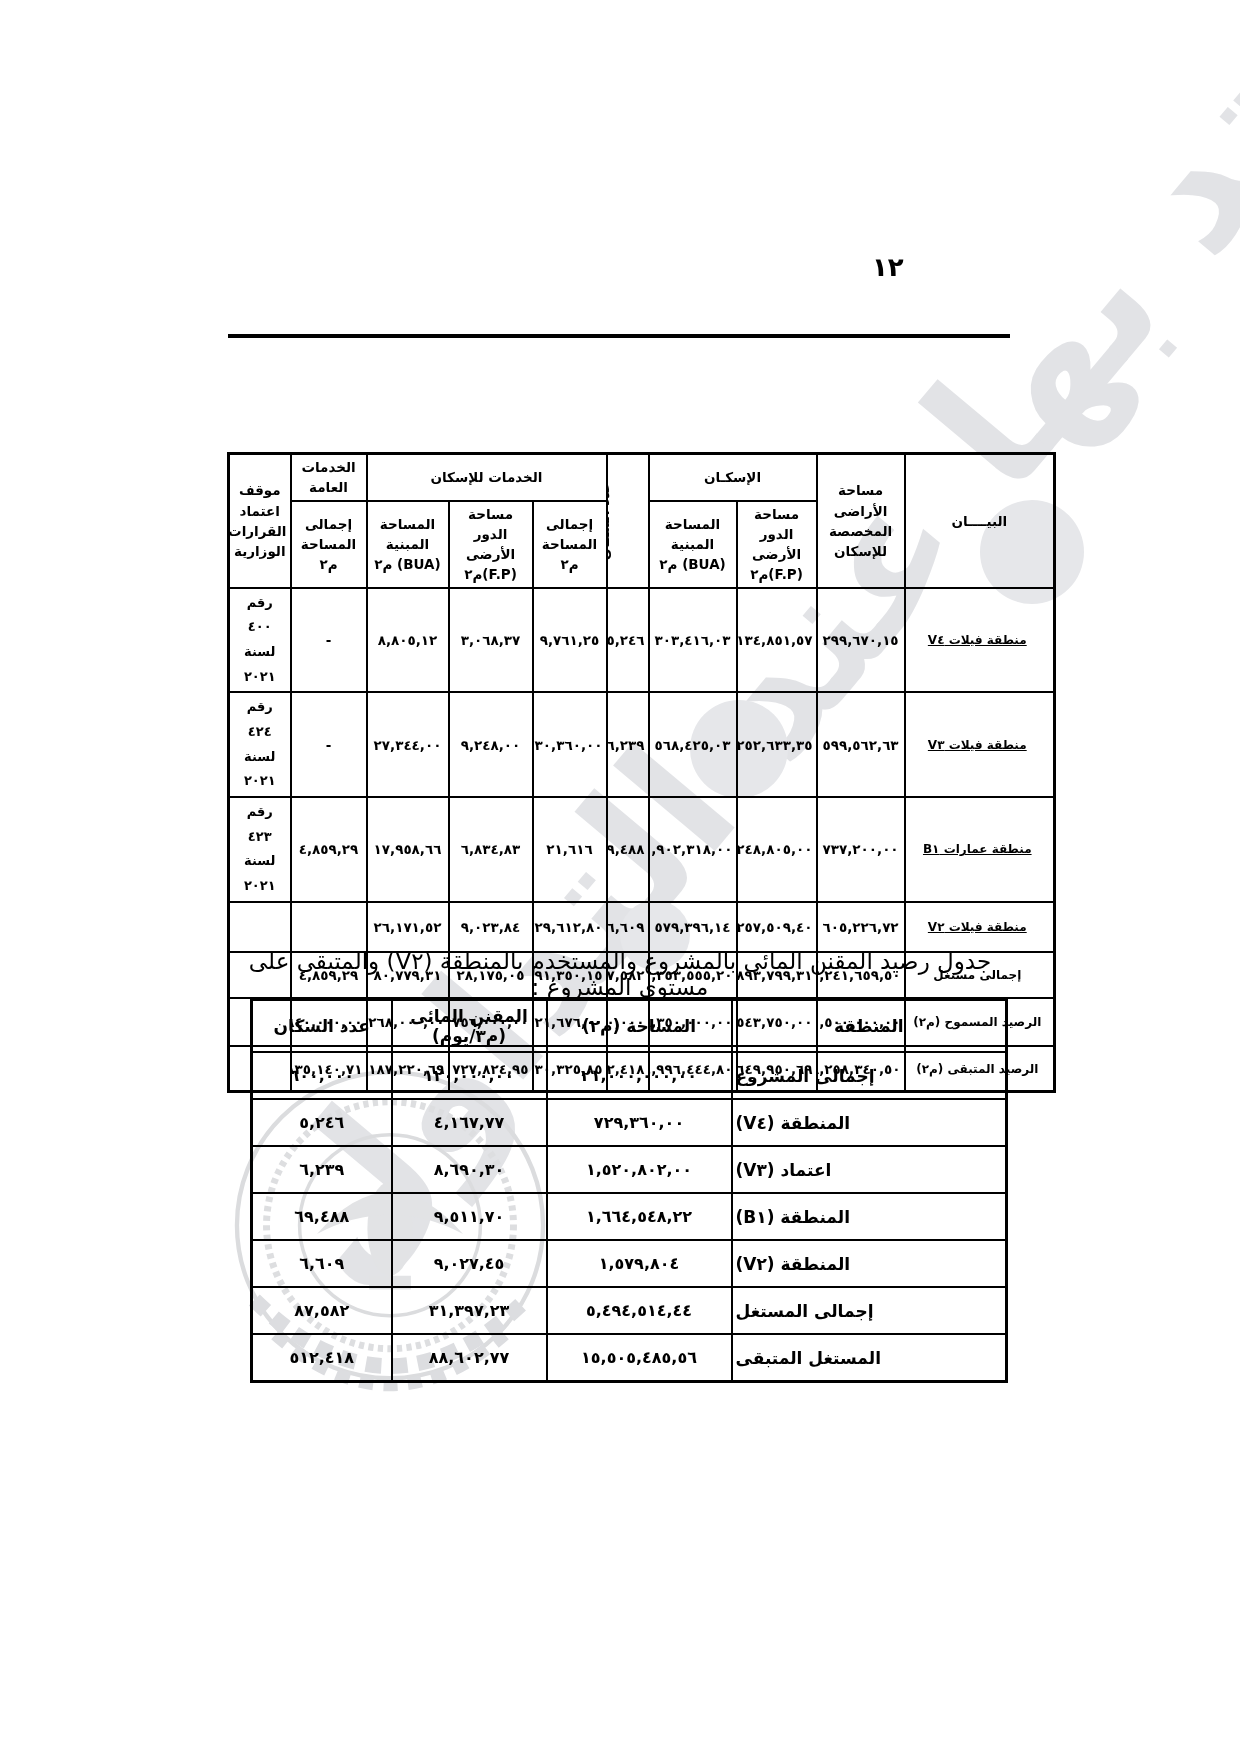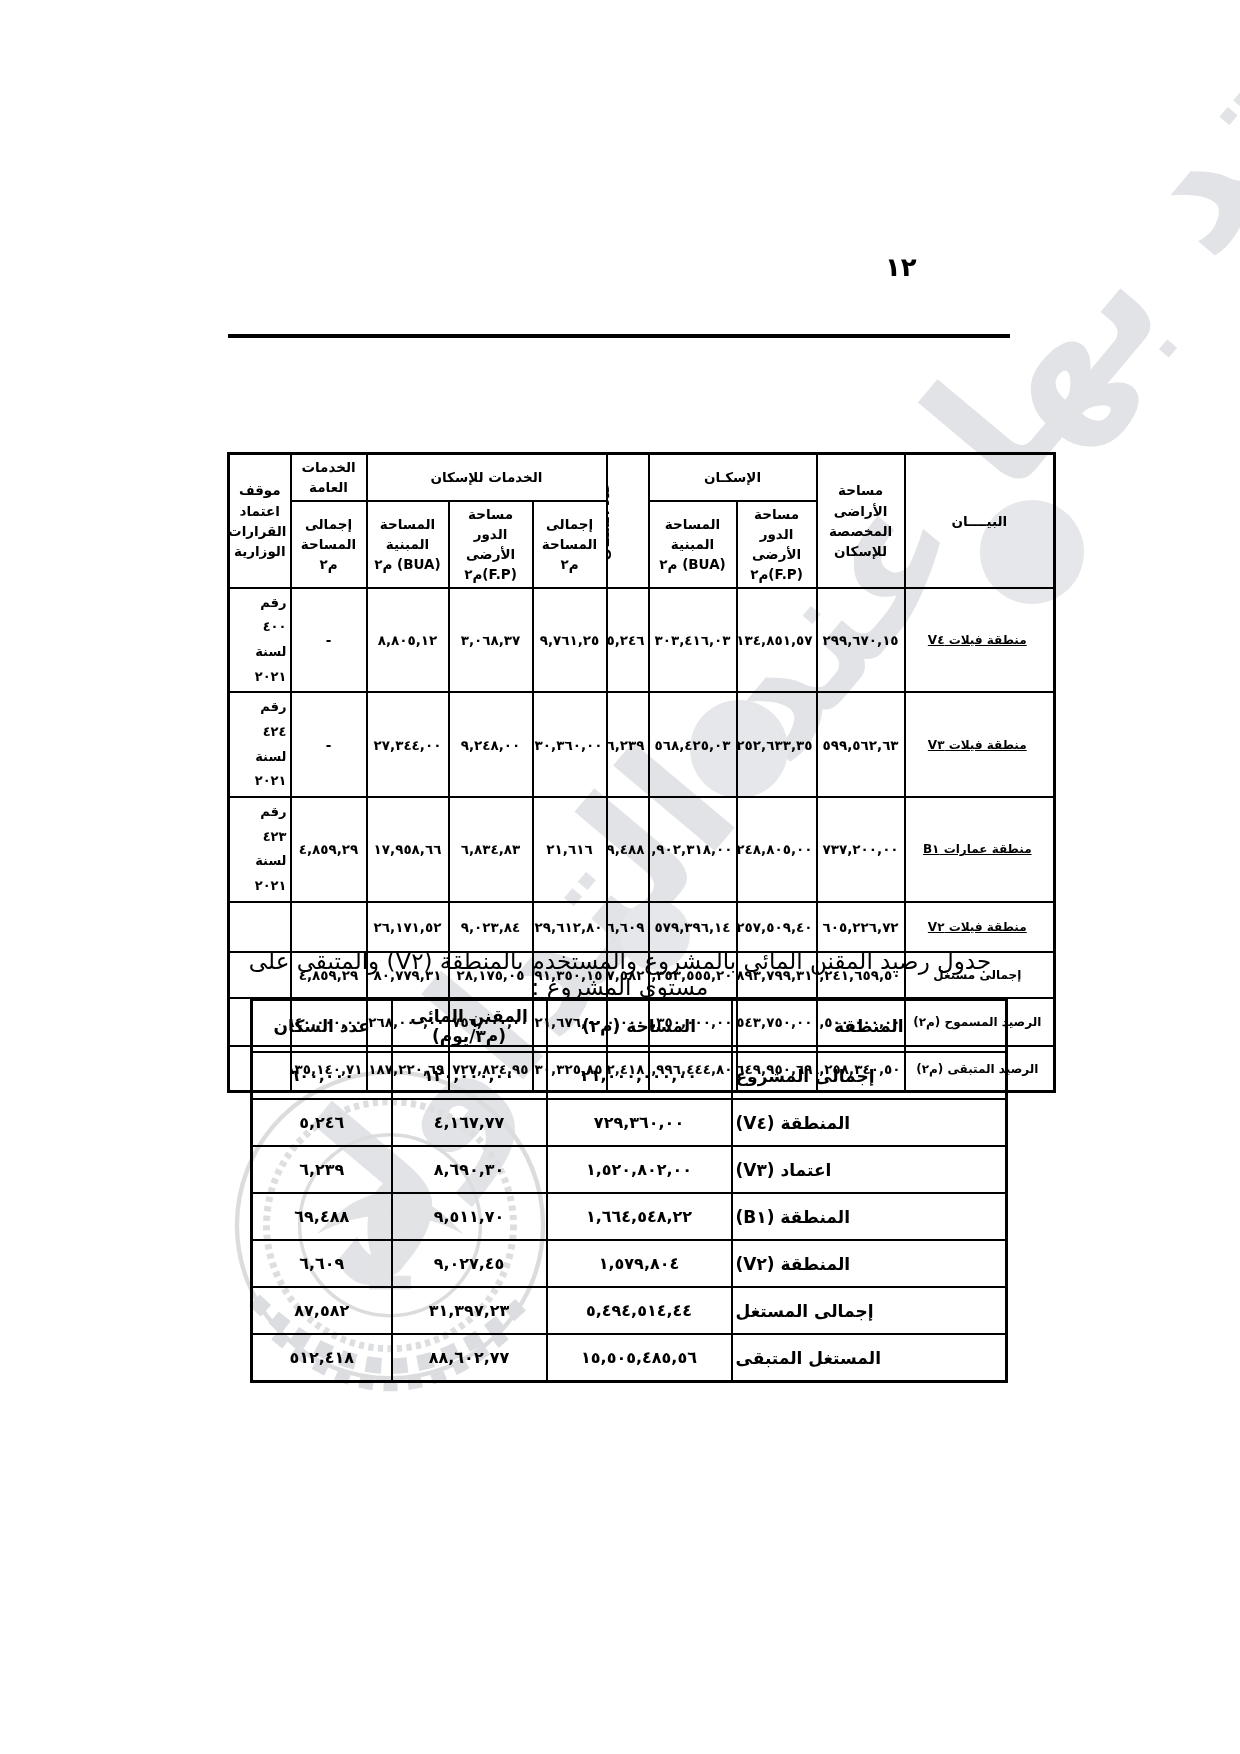--- a/index.html
+++ b/index.html
@@ -18,21 +18,21 @@
     letter-spacing:6px;
   }
   .wm-dot{border-radius:50%;background:#e6e7ea;}
   .seal{left:215px;top:1060px;}
   
   .content{position:absolute;inset:0;z-index:1;}
   .gz-header{
     position:absolute;top:250px;left:440px;width:470px;
     text-align:center;font-size:27px;font-weight:bold;white-space:nowrap;
   }
-  .page-num{position:absolute;top:252px;left:872px;font-size:26px;font-weight:bold;margin-left:13px;}
+  .page-num{position:absolute;top:252px;left:872px;font-size:26px;font-weight:bold;}
   .rule{position:absolute;top:334px;left:228px;width:782px;height:4px;background:#000;}
   .t1-title{
     position:absolute;top:352px;left:230px;width:780px;
     text-align:center;font-size:25px;font-weight:bold;line-height:1.75;
   }
   .t2-title{
     position:absolute;top:948px;left:230px;width:780px;
     text-align:center;font-size:23px;font-weight:normal;
   }
   
@@ -40,21 +40,21 @@
   .tbl1{position:absolute;top:452px;left:227px;width:826px;border:3px solid #000;}
   .tbl2{position:absolute;top:998px;left:250px;width:755px;border:3px solid #000;}
   .tbl1 th,.tbl1 td,.tbl2 th,.tbl2 td{
     border:2.5px solid #000;font-weight:bold;overflow:hidden;
     padding:2px 3px;vertical-align:middle;
   }
   .tbl1 th{font-size:13.5px;text-align:center;line-height:1.5;}
   .tbl1 td{font-size:13.5px;text-align:center;}
   .tbl1 td.lbl{text-align:center;padding-right:7px;font-size:12px;}
   .tbl1 td.lbl.ul{text-decoration:underline;}
-  .tbl1 td.apr{font-size:13px;line-height:1.9;text-align:right;}
+  .tbl1 td.apr{font-size:13px;line-height:1.9;}
   .num{direction:ltr;unicode-bidi:isolate;}
   .vtext{display:inline-block;transform:rotate(-90deg);white-space:nowrap;font-size:14px;}
   .h1{height:58px}.h2{height:64px}.h3{height:72px}.h4{height:50px}
   .h5{height:46px}.h6{height:48px}.h7{height:46px}
   .hh1{height:44px}.hh2{height:54px}
   .tbl2 th{font-size:17px;text-align:center;height:46px;}
   .tbl2 td{font-size:16px;text-align:center;height:41px;}
   .tbl2 td.lbl{text-align:left;padding-right:16px;font-size:17px;}
 </style>
 </head>

